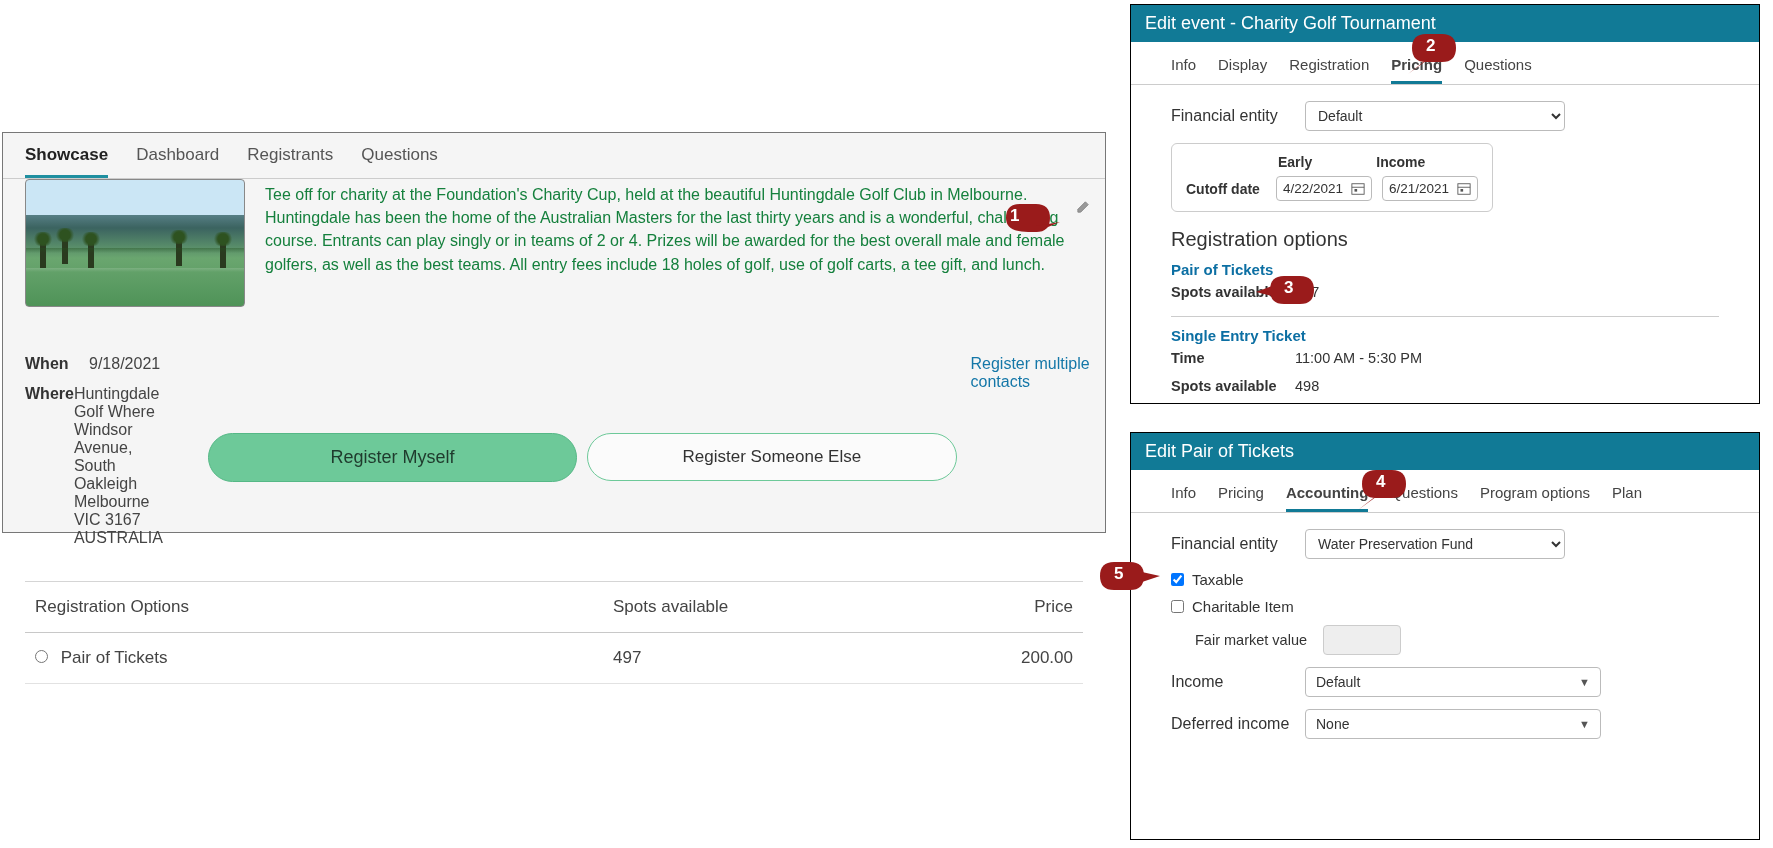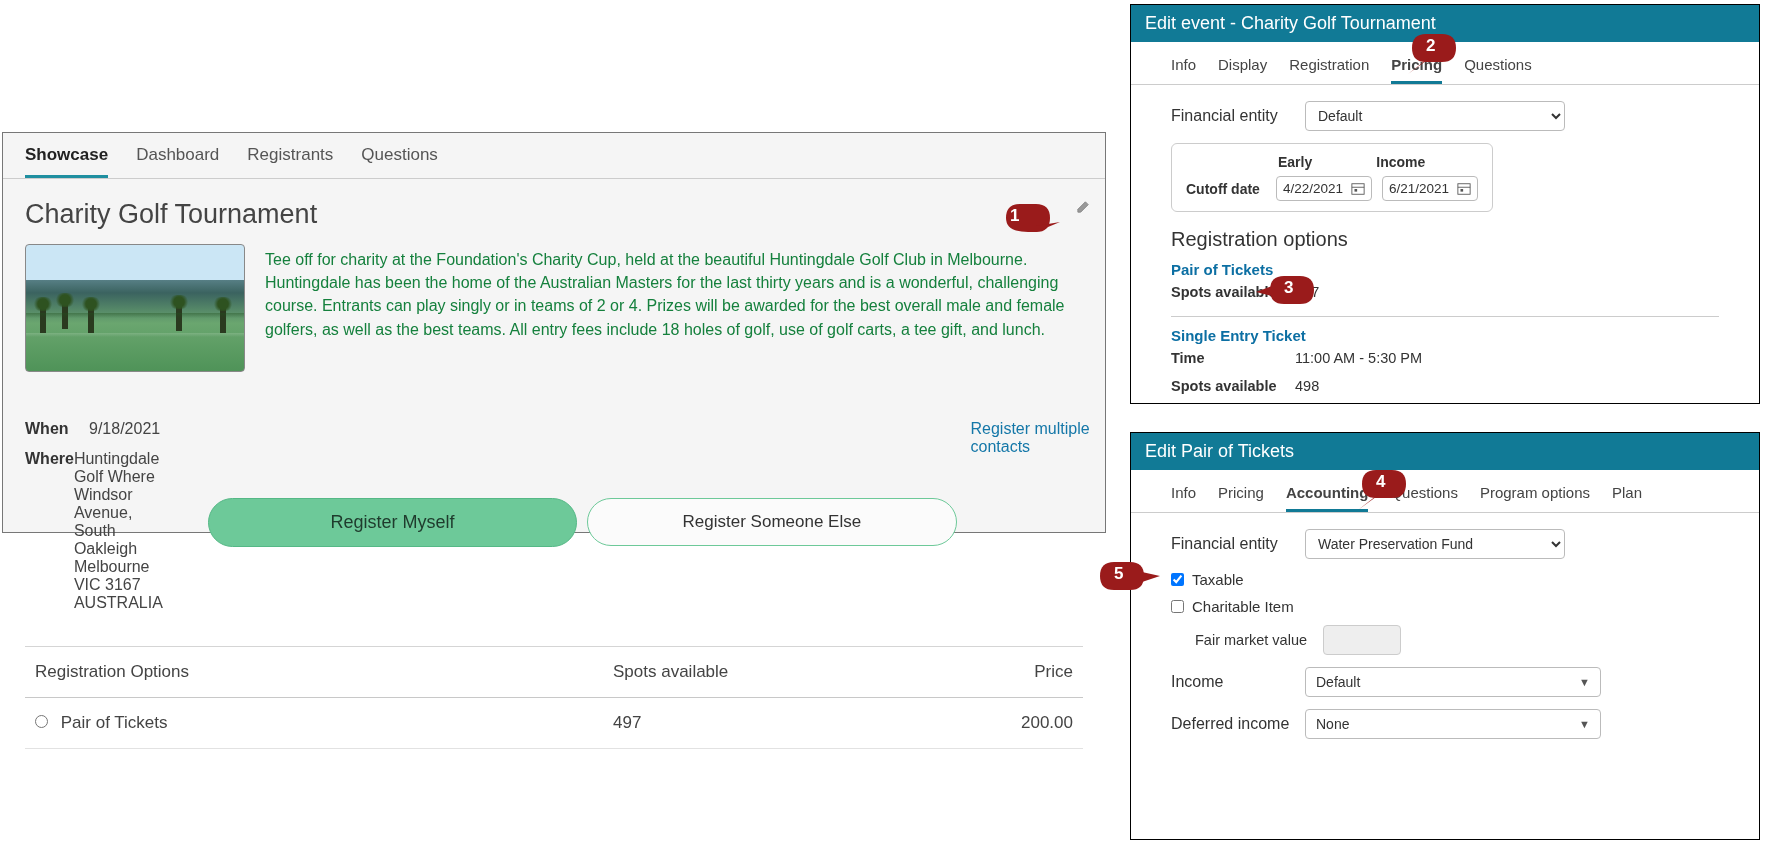--- a/index.html
+++ b/index.html
@@ -203,21 +203,20 @@
 <body>
 
 <div class="left-panel">
   <div class="lp-tabs">
     <div class="lp-tab active">Showcase</div>
     <div class="lp-tab">Dashboard</div>
     <div class="lp-tab">Registrants</div>
     <div class="lp-tab">Questions</div>
   </div>
 
-  <div class="lp-title">Charity Golf Tournament</div>
   <div class="pencil">
     <svg viewBox="0 0 16 16">
         <path d="M2 11 L10 3 L13 6 L5 14 L2 14 Z" fill="#999"></path>
       </svg>
   </div>
 
   <div class="lp-top">
     <div class="lp-img">
       <span class="palm" style="left:14px;"></span>
       <span class="palm" style="left:36px;bottom:42px;"></span>

